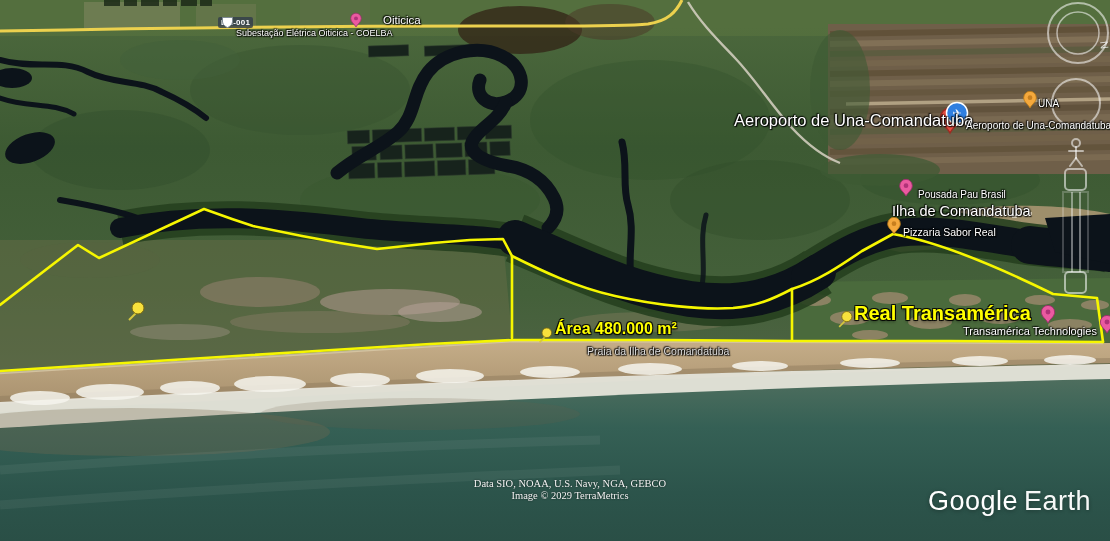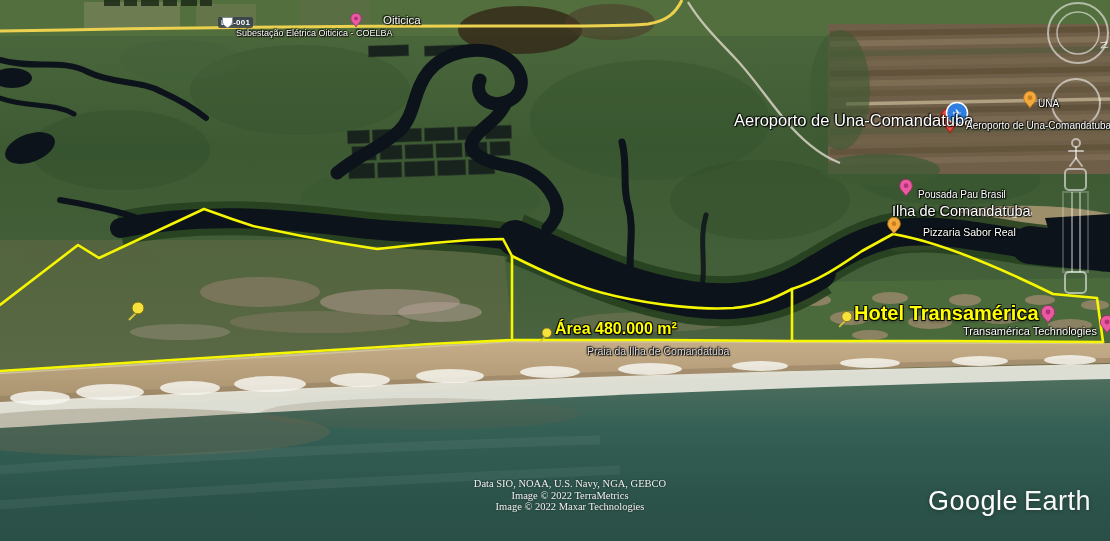--- a/index.html
+++ b/index.html
@@ -288,30 +288,29 @@
   <span class="box">BA-001</span>
 </div>
 
 <div class="lbl" style="left:236px;top:28px;font-size:9px;text-align:right;">Subestação Elétrica Oiticica - COELBA</div>
 <div class="lbl" style="left:383px;top:14px;font-size:11.5px;">Oiticica</div>
 <div class="lbl" style="left:734px;top:111px;font-size:16.5px;">Aeroporto de Una-Comandatuba</div>
 <div class="lbl" style="left:966px;top:120px;font-size:10px;">Aeroporto de Una-Comandatuba</div>
 <div class="lbl" style="left:1038px;top:98px;font-size:10px;">UNA</div>
 <div class="lbl" style="left:918px;top:189px;font-size:10px;">Pousada Pau Brasil</div>
 <div class="lbl" style="left:892px;top:203px;font-size:14.5px;">Ilha de Comandatuba</div>
-<div class="lbl" style="left:903px;top:226px;font-size:10.5px;margin-left:20px;">Pizzaria Sabor Real</div>
+<div class="lbl" style="left:903px;top:226px;font-size:10.5px;">Pizzaria Sabor Real</div>
 <div class="lbl" style="left:587px;top:345px;font-size:10.5px;color:#ddd;">Praia da Ilha de Comandatuba</div>
 <div class="lbl" style="left:963px;top:325px;font-size:11px;">Transamérica Technologies</div>
 
 <div class="ylbl" style="left:555px;top:320px;font-size:16px;">Área 480.000 m²</div>
-<div class="ylbl" style="left:854px;top:302px;font-size:20px;">Hotel Transamérica</div>
+<div class="ylbl" style="left:854px;top:302px;font-size:20px;">Real Transamérica</div>
 
 <div class="attrib">
   <div>Data SIO, NOAA, U.S. Navy, NGA, GEBCO</div>
-  <div>Image © 2022 TerraMetrics</div>
-  <div>Image © 2022 Maxar Technologies</div>
+  <div>Image © 2029 TerraMetrics</div>
 </div>
 
 <div class="logo">
   <span class="g">Google</span><span class="e">Earth</span>
 </div>
 
 </div>
 
 </body></html>

